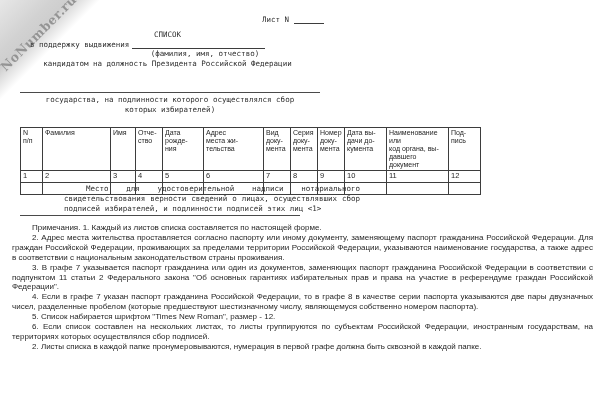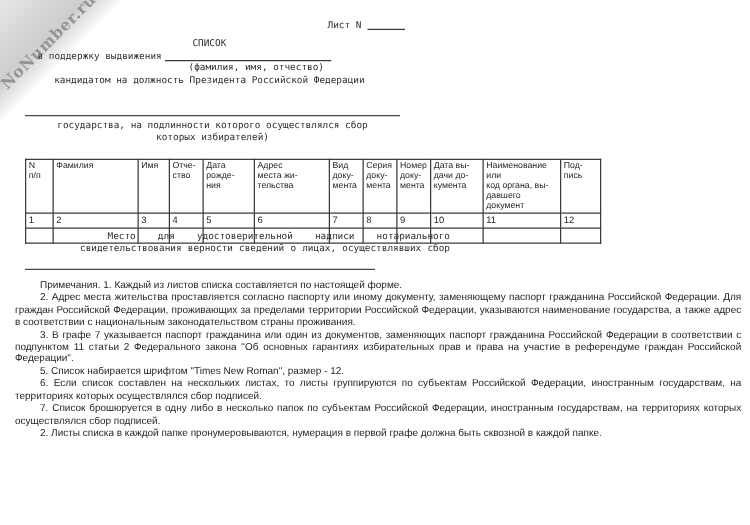--- a/index.html
+++ b/index.html
@@ -145,28 +145,29 @@
             <td></td>
         <td></td>
             <td></td>
       </tr>
     </tbody>
       </table>
 
     <div class="notary mono">
       <div class="jline indent1">Место для удостоверительной надписи нотариального</div>
       <div class="jline">свидетельствования верности сведений о лицах, осуществлявших сбор</div>
+      <div>подписей избирателей, и подлинности подписей этих лиц &lt;1&gt;</div>
     </div>
 
     <div class="hrule foot-rule"></div>
 
     <div class="notes">
       <p>Примечания. 1. Каждый из листов списка составляется по настоящей форме.</p>
       <p>2. Адрес места жительства проставляется согласно паспорту или иному документу, заменяющему паспорт гражданина Российской Федерации. Для граждан Российской Федерации, проживающих за пределами территории Российской Федерации, указываются наименование государства, а также адрес в соответствии с национальным законодательством страны проживания.</p>
       <p>3. В графе 7 указывается паспорт гражданина или один из документов, заменяющих паспорт гражданина Российской Федерации в соответствии с подпунктом 11 статьи 2 Федерального закона "Об основных гарантиях избирательных прав и права на участие в референдуме граждан Российской Федерации".</p>
+      <p>4. Если в графе 7 указан паспорт гражданина Российской Федерации, то в графе 8 в качестве серии паспорта указываются две пары двузначных чисел, разделенные пробелом (которые предшествуют шестизначному числу, являющемуся собственно номером паспорта).</p>
       <p>5. Список набирается шрифтом "Times New Roman", размер - 12.</p>
       <p>6. Если список составлен на нескольких листах, то листы группируются по субъектам Российской Федерации, иностранным государствам, на территориях которых осуществлялся сбор подписей.</p>
-      <p>7. Список брошюруется в одну либо в несколько папок по субъектам Российской Федерации, иностранным государствам, на территориях которых осуществлялся сбор подписей.</p>
       <p>2. Листы списка в каждой папке пронумеровываются, нумерация в первой графе должна быть сквозной в каждой папке.</p>
     </div>
   </div>
 
 </div>
 
 </body></html>

